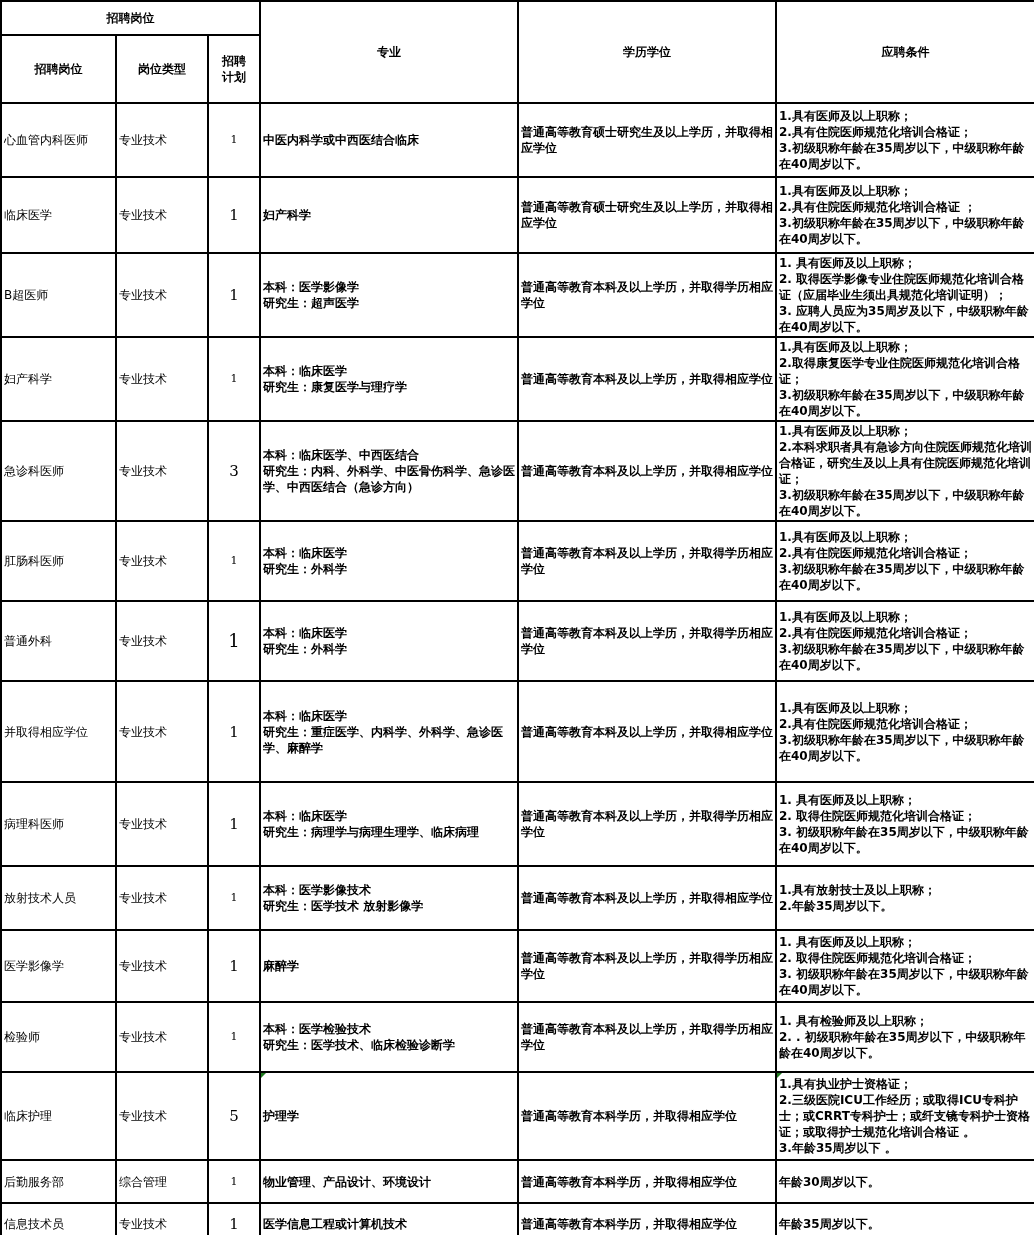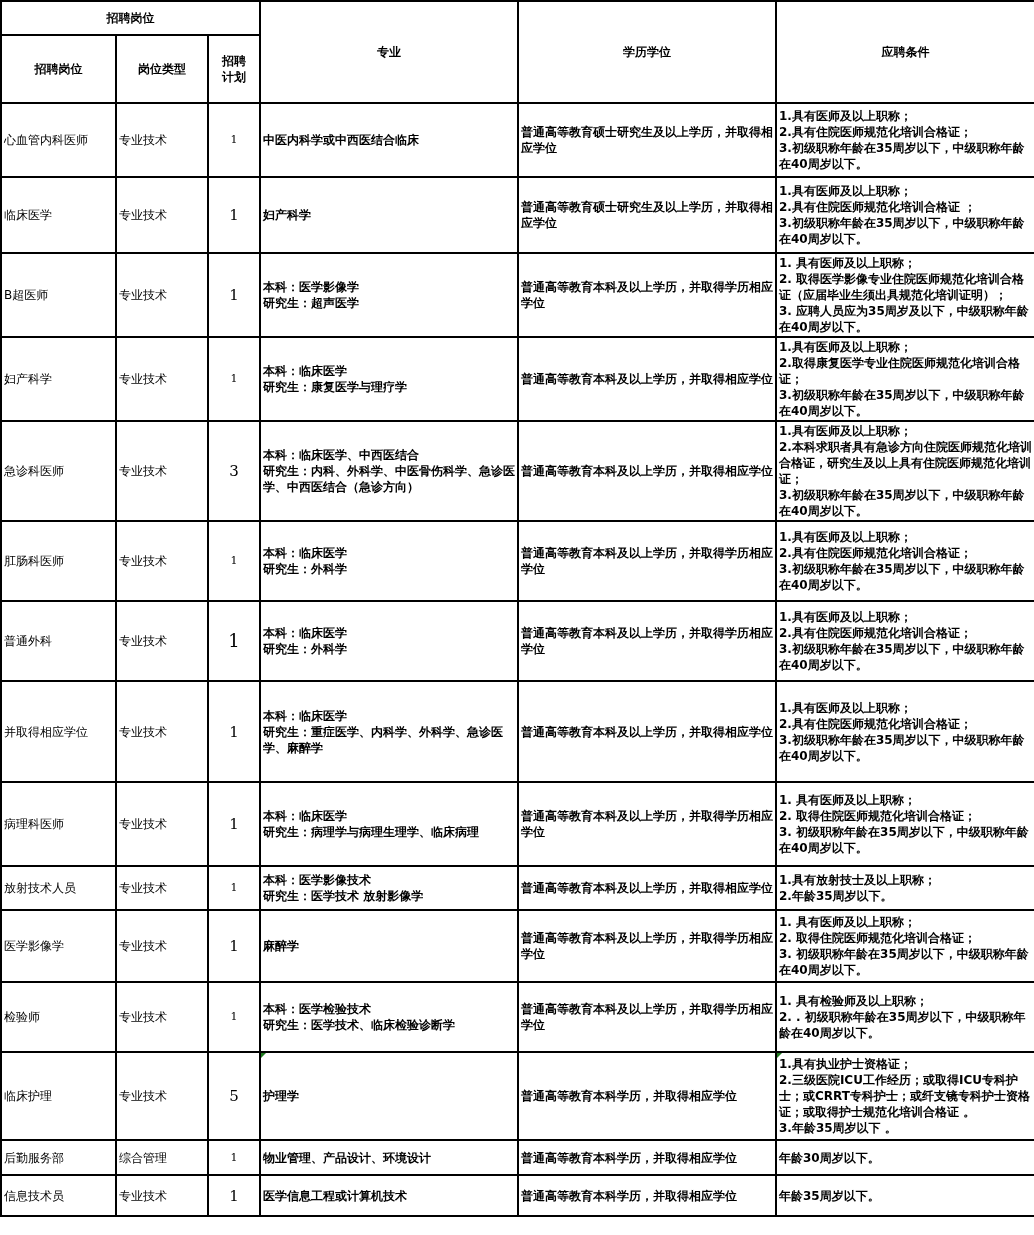--- a/index.html
+++ b/index.html
@@ -135,21 +135,21 @@
       <td class="c">病理科医师</td>
       <td class="c">专业技术</td>
       <td class="num large">1</td>
       <td class="l">本科：临床医学
 研究生：病理学与病理生理学、临床病理</td>
       <td class="l">普通高等教育本科及以上学历，并取得学历相应学位</td>
       <td class="l">1. 具有医师及以上职称；
 2. 取得住院医师规范化培训合格证；
 3. 初级职称年龄在35周岁以下，中级职称年龄在40周岁以下。</td>
     </tr>
-    <tr style="height:44px">
+    <tr style="height:64px">
       <td class="c">放射技术人员</td>
       <td class="c">专业技术</td>
       <td class="num small">1</td>
       <td class="l">本科：医学影像技术
 研究生：医学技术  放射影像学</td>
       <td class="l">普通高等教育本科及以上学历，并取得相应学位</td>
       <td class="l">1.具有放射技士及以上职称；
 2.年龄35周岁以下。</td>
     </tr>
     <tr style="height:72px">
@@ -175,21 +175,21 @@
     <tr style="height:88px">
       <td class="c">临床护理</td>
       <td class="c">专业技术</td>
       <td class="num large">5</td>
       <td class="l green-mark">护理学</td>
       <td class="l">普通高等教育本科学历，并取得相应学位</td>
       <td class="l green-mark">1.具有执业护士资格证；
 2.三级医院ICU工作经历；或取得ICU专科护士；或CRRT专科护士；或纤支镜专科护士资格证；或取得护士规范化培训合格证  。
 3.年龄35周岁以下 。</td>
     </tr>
-    <tr style="height:35px">
+    <tr style="height:43px">
       <td class="c">后勤服务部</td>
       <td class="c">综合管理</td>
       <td class="num small">1</td>
       <td class="l">物业管理、产品设计、环境设计</td>
       <td class="l">普通高等教育本科学历，并取得相应学位</td>
       <td class="l">年龄30周岁以下。</td>
     </tr>
     <tr style="height:41px">
       <td class="c">信息技术员</td>
       <td class="c">专业技术</td>

